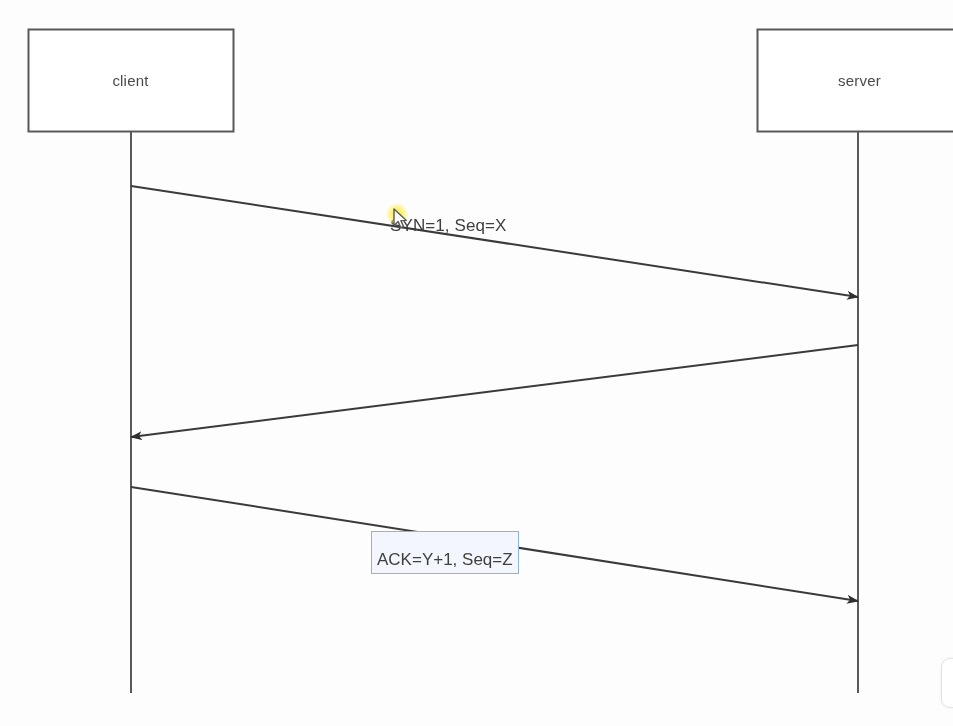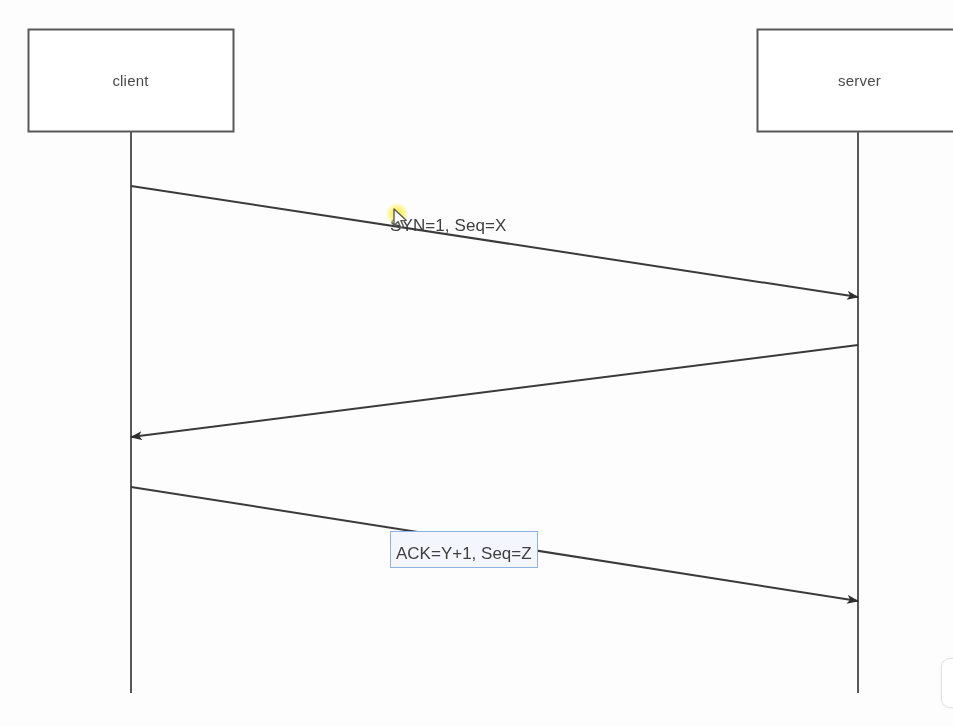--- a/index.html
+++ b/index.html
@@ -46,25 +46,24 @@
     top: 216px;
   }
   #msg-label-2 {
     left: 334px;
     top: 392px;
   }
   #msg-label-3-box {
     position: absolute;
     left: 371px;
     top: 531px;
-    padding: 12px 5px 3px 5px;
+    padding: 18px 5px 3px 5px;
     border: 1px solid #8cb3e0;
     background: #f3f7fd;
     box-sizing: border-box;
-    margin-left: 19px;
   }
   #msg-label-3 {
     position: static;
     display: block;
     font-size: 17px;
     color: #3f3f3f;
     white-space: nowrap;
     line-height: 20px;
   }
   #client-box-label {

